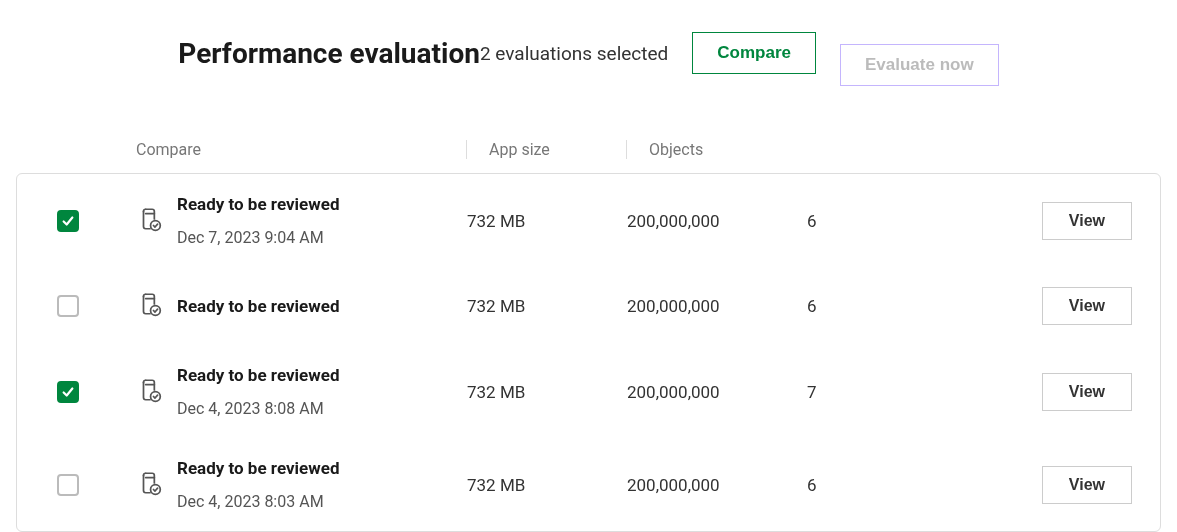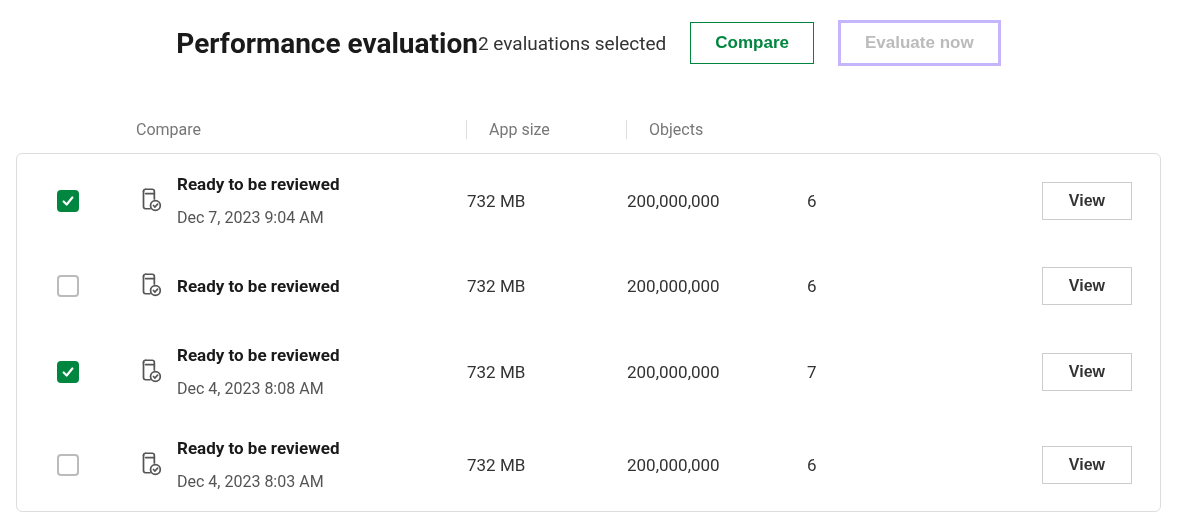--- a/index.html
+++ b/index.html
@@ -41,22 +41,23 @@
       border-radius: 0;
       cursor: pointer;
       background: #fff;
     }
     .btn-compare {
       color: #00863e;
       border: 1.5px solid #00863e;
     }
     .btn-evaluate {
       color: #bbb;
-      border: 3px solid #c4b5fd;
+      border: 1px solid #c4b5fd;
       cursor: default;
+      margin-top: 24px;
     }
     .table-header {
       display: flex;
       align-items: center;
       padding: 14px 0;
       font-size: 16px;
       color: #777;
     }
     .col-check {
       width: 120px;

